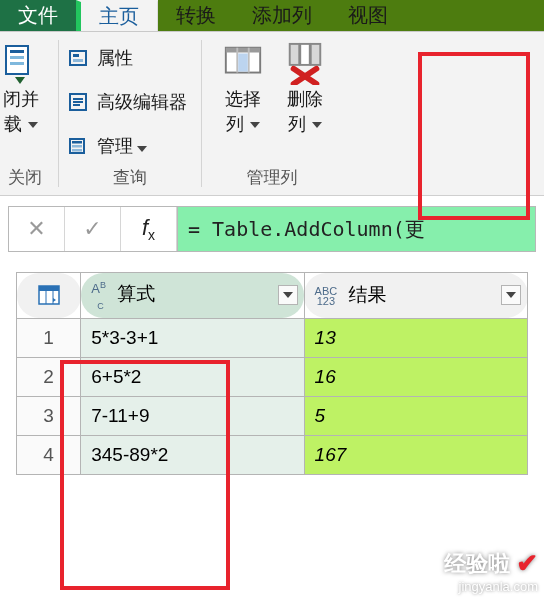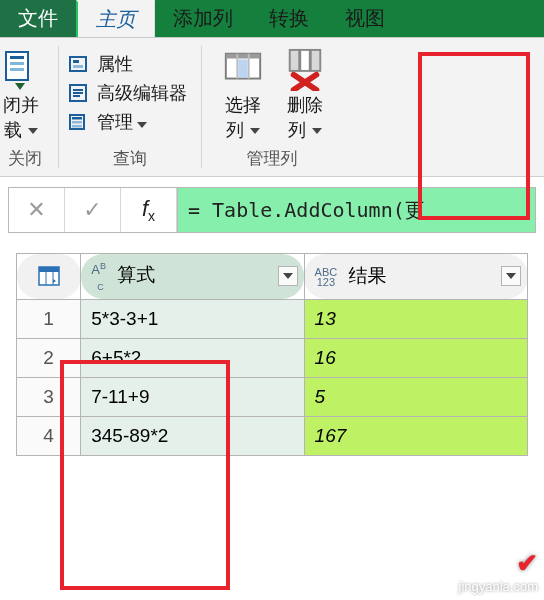--- a/index.html
+++ b/index.html
@@ -8,46 +8,45 @@
     width: 544px; height: 600px;
     font-family: "Microsoft YaHei", "SimSun", Arial, sans-serif;
     font-size: 18px;
     background: #fff;
     overflow: hidden;
     position: relative;
   }
   
   .menubar {
     display: flex;
-    height: 38px;
+    height: 32px;
     border-bottom: 1px solid #c9c9c9;
     align-items: stretch;
-    background: #15803d;
+    background: #4d7c0f;
   }
   .menubar .tab {
     display: flex;
     align-items: center;
     justify-content: center;
     padding: 0 18px;
     font-size: 20px;
     color: #1a1a1a;
     cursor: pointer;
   }
   .menubar .tab.file {
     background: #1e7145;
     color: #ffffff;
     padding-right: 18px;
   }
   .menubar .tab.active {
     background: #f3f3f3;
     color: #1a5e9c;
     border-top: 2px solid transparent;
-    border-left: 2px solid #22c55e;
+    border-left: 5px solid #22c55e;
     border-right: 1px solid #dcdcdc;
-    font-style: italic;
   }
 
   
   .ribbon {
     background: #f3f3f3;
     border-bottom: 1px solid #cfcfcf;
   }
   .ribbon-row {
     display: flex;
     align-items: stretch;
@@ -98,21 +97,21 @@
     border-left:5px solid transparent;
     border-right:5px solid transparent;
     border-top:6px solid #444;
   }
   .ribbon-group-label {
     font-size: 17px;
     color: #555;
     text-align:center;
     padding: 6px 0 6px 0;
   }
-  .mini-rows { display:flex; flex-direction:column; gap:1px; padding:8px 6px 0 0; }
+  .mini-rows { display:flex; flex-direction:column; gap:16px; padding:8px 6px 0 0; }
   .mini-row {
     display:flex; align-items:center; gap:8px;
     font-size:18px; color:#1a1a1a; cursor:pointer;
     padding: 2px 0;
   }
   .mini-icon {
     width:22px; height:22px; display:inline-flex;
     align-items:center; justify-content:center;
     color:#1a5e9c;
   }
@@ -261,24 +260,24 @@
 <body>
 
 <div class="menubar">
   <div class="tab file">
       <span>文件</span>
     </div>
   <div class="tab active">
       <span>主页</span>
     </div>
   <div class="tab">
+      <span>转换</span>
+    </div>
+  <div class="tab">
       <span>添加列</span>
-    </div>
-  <div class="tab">
-      <span>转换</span>
     </div>
   <div class="tab">
       <span>视图</span>
     </div>
 </div>
 
 <div class="ribbon">
   <div class="ribbon-row">
 
     <div class="ribbon-group" style="padding-left:0;">
@@ -459,16 +458,17 @@
           <td class="sel">345-89*2</td>
           <td class="num">167</td>
         </tr>
       </tbody>
     </table>
   </div>
 </div>
 
 <div class="wm">
   <div class="l1">
+    <span>经验啦</span>
     <span class="chk">✔</span>
   </div>
   <div class="l2">jingyanla.com</div>
 </div>
 
 </body></html>

